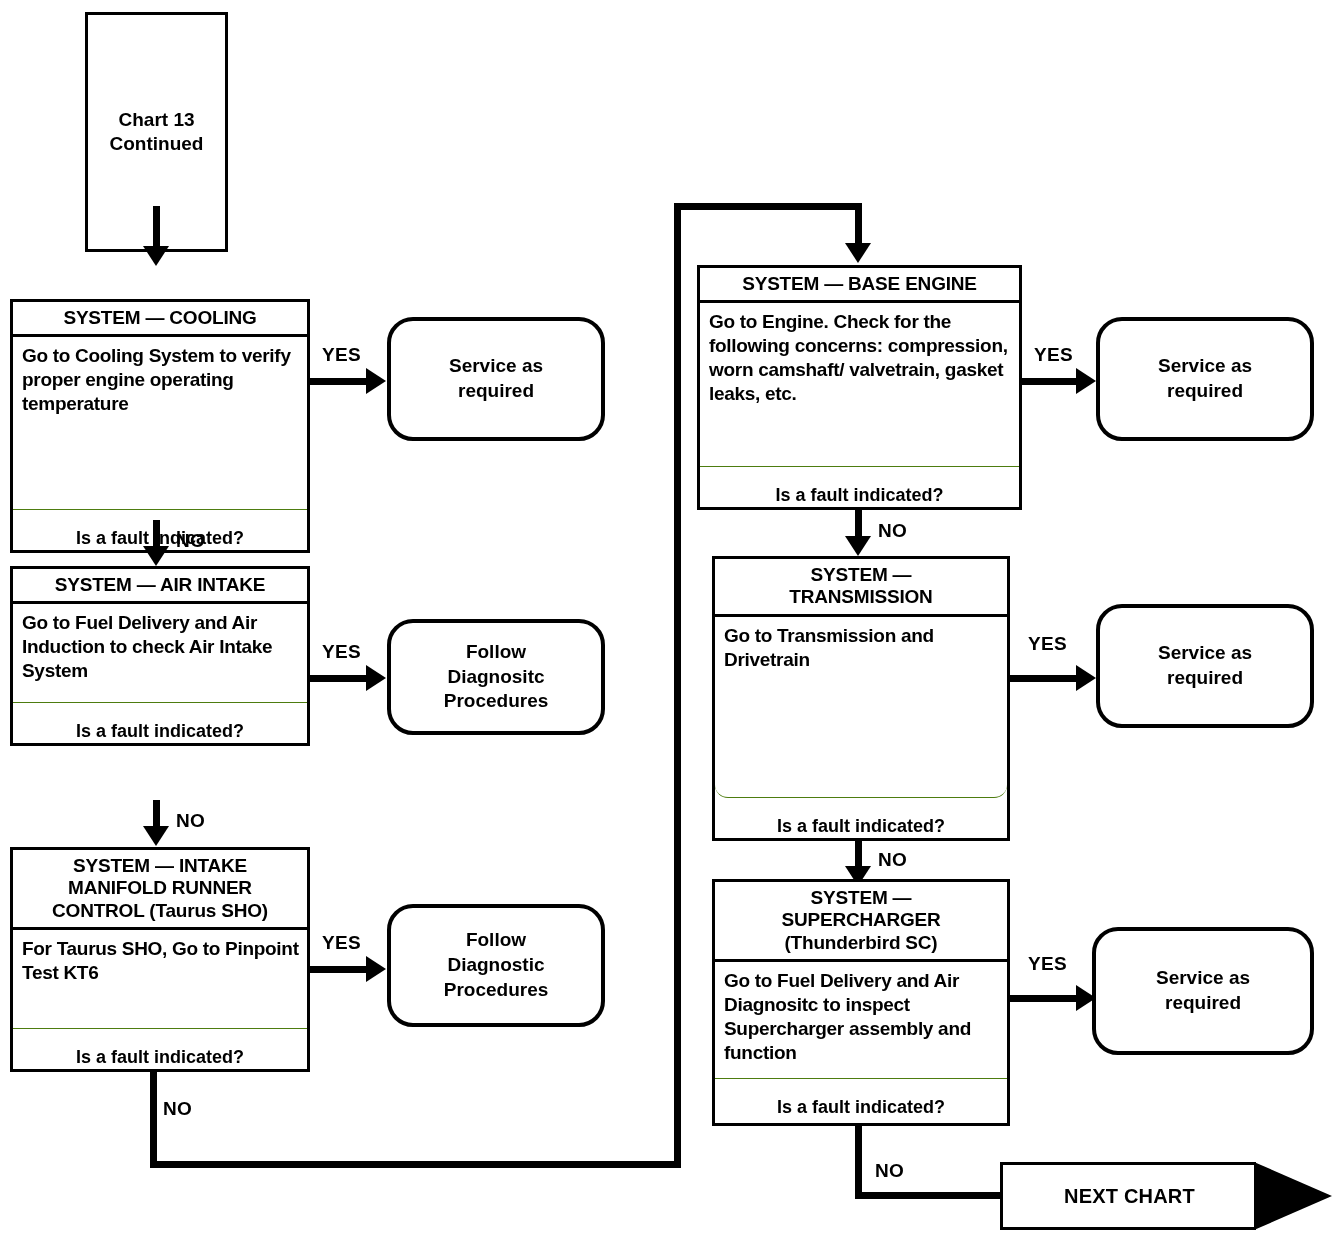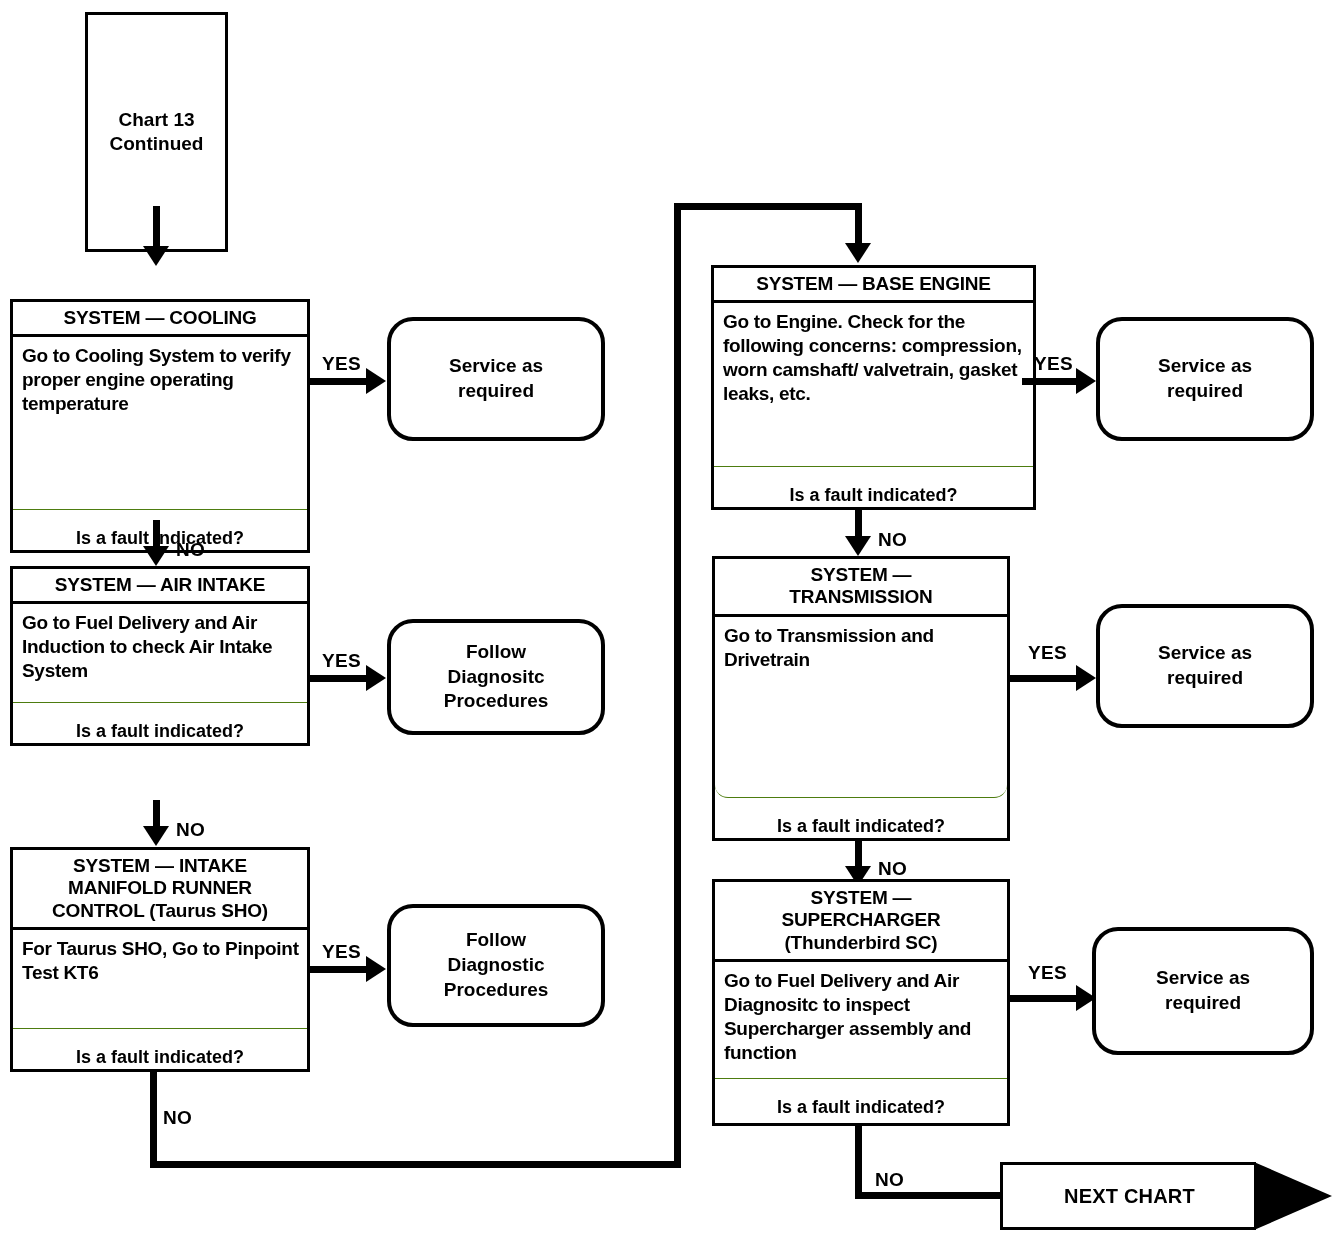--- a/index.html
+++ b/index.html
@@ -131,21 +131,20 @@
     border-bottom: 13px solid transparent;
     border-left: 20px solid #000;
   }
 
   .edgelabel {
     position: absolute;
     font-weight: bold;
     font-size: 19px;
     letter-spacing: 0.3px;
     white-space: nowrap;
-    margin-top: 9px;
   }
 </style>
 </head>
 <body>
 
 <div id="canvas">
 
   <div class="node plainbox" style="left:85px; top:12px; width:143px; height:240px;">
     <div>
       <div>Chart 13</div>
@@ -223,21 +222,21 @@
 
   <div class="lineV" style="left:150px; top:1069px; height:99px;"></div>
   <div class="lineH" style="left:150px; top:1161px; width:531px;"></div>
   <div class="edgelabel" style="left:163px; top:1098px;">NO</div>
 
   <div class="lineV" style="left:674px; top:203px; height:962px;"></div>
   <div class="lineH" style="left:674px; top:203px; width:188px;"></div>
   <div class="lineV" style="left:855px; top:203px; height:44px;"></div>
   <div class="arrowDown" style="left:845px; top:243px;"></div>
 
-  <div class="node procbox" style="left:697px; top:265px; width:325px; height:245px;margin-left:14px;">
+  <div class="node procbox" style="left:697px; top:265px; width:325px; height:245px;">
     <div class="band-title">SYSTEM — BASE ENGINE</div>
     <div class="band-body" style="height:128px;">Go to Engine. Check for the following concerns: compression, worn camshaft/ valvetrain, gasket leaks, etc.</div>
     <div class="band-q tall">Is a fault indicated?</div>
   </div>
 
   <div class="lineH" style="left:1022px; top:378px; width:58px;"></div>
   <div class="arrowRight" style="left:1076px; top:368px;"></div>
   <div class="edgelabel" style="left:1034px; top:344px;">YES</div>
 
   <div class="node roundbox" style="left:1096px; top:317px; width:218px; height:124px;">

